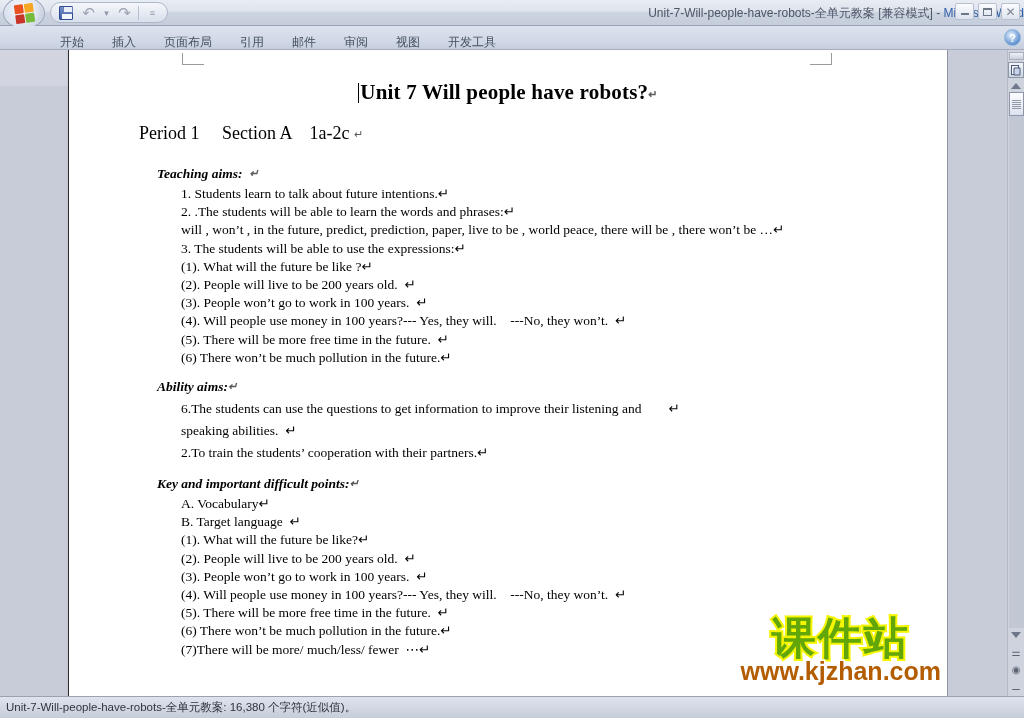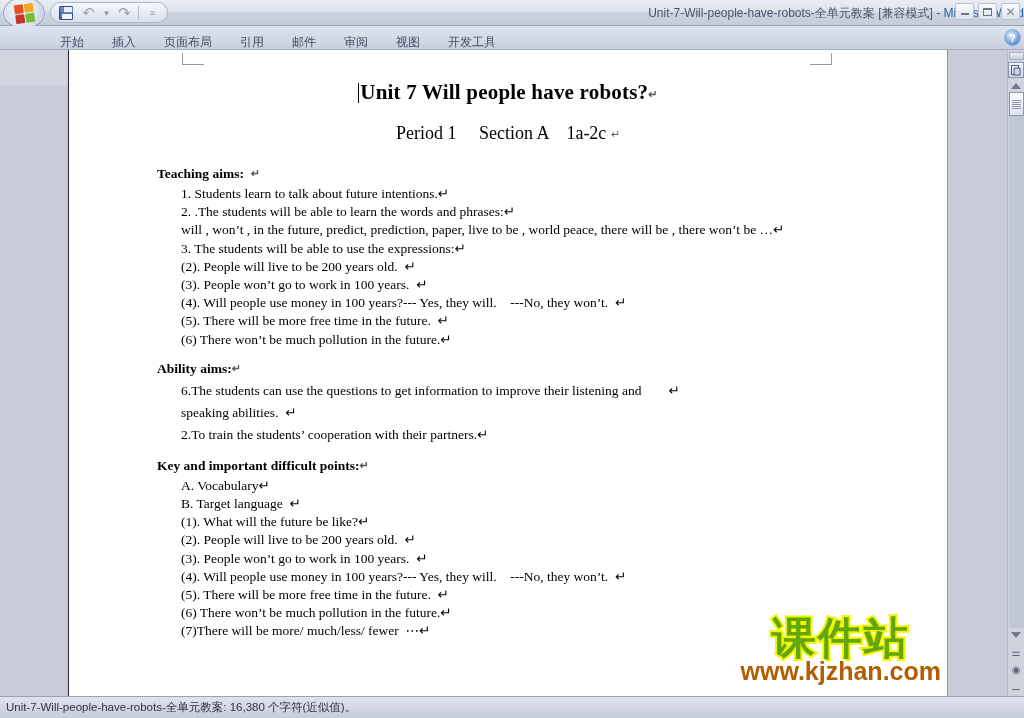--- a/index.html
+++ b/index.html
@@ -171,29 +171,29 @@
     display: inline-block; width: 1px; height: 20px;
     background: #000; vertical-align: -4px; margin-right: 1px;
   }
   .doc-title {
     text-align: center;
     font-size: 21px; font-weight: bold;
     margin: 12px 0 0 0;
     letter-spacing: .2px;
   }
   .doc-sub {
-    text-align: center;
     font-size: 18px;
     margin: 18px 0 0 0;
     white-space: pre;
   }
   .pil { font-size: 11px; color: #5a5a5a; vertical-align: 1px; }
   .h-bold {
     font-weight: bold; font-size: 13.5px;
     margin: 22px 0 0 18px;
+    font-style: italic;
   }
   .h-bold.tight { margin-top: 12px; }
   .lines { margin: 3px 0 0 42px; }
   .ln {
     font-size: 13.5px; line-height: 18.2px;
     white-space: pre-wrap;
   }
   .ln.wide { line-height: 22px; }
 
   
@@ -366,20 +366,21 @@
         <div class="doc-title"><span class="caret"></span><span>Unit 7 Will people have robots?</span><span class="pil">↵</span></div>
 
         <div class="doc-sub"><span>Period 1     Section A    1a-2c </span><span class="pil">↵</span></div>
 
         <div class="h-bold"><span>Teaching aims:</span>&nbsp;&nbsp;<span class="pil">↵</span></div>
         <div class="lines">
           <div class="ln">1. Students learn to talk about future intentions.↵</div>
           <div class="ln">2. .The students will be able to learn the words and phrases:↵</div>
           <div class="ln">will , won’t , in the future, predict, prediction, paper, live to be , world peace, there will be , there won’t be …↵</div>
           <div class="ln">3. The students will be able to use the expressions:↵</div>
+          <div class="ln">(1). What will the future be like ?↵</div>
           <div class="ln">(2). People will live to be 200 years old.  ↵</div>
           <div class="ln">(3). People won’t go to work in 100 years.  ↵</div>
           <div class="ln">(4). Will people use money in 100 years?--- Yes, they will.    ---No, they won’t.  ↵</div>
           <div class="ln">(5). There will be more free time in the future.  ↵</div>
           <div class="ln">(6) There won’t be much pollution in the future.↵</div>
         </div>
 
         <div class="h-bold tight"><span>Ability aims:</span><span class="pil">↵</span></div>
         <div class="lines">
           <div class="ln wide">6.The students can use the questions to get information to improve their listening and        ↵</div>

